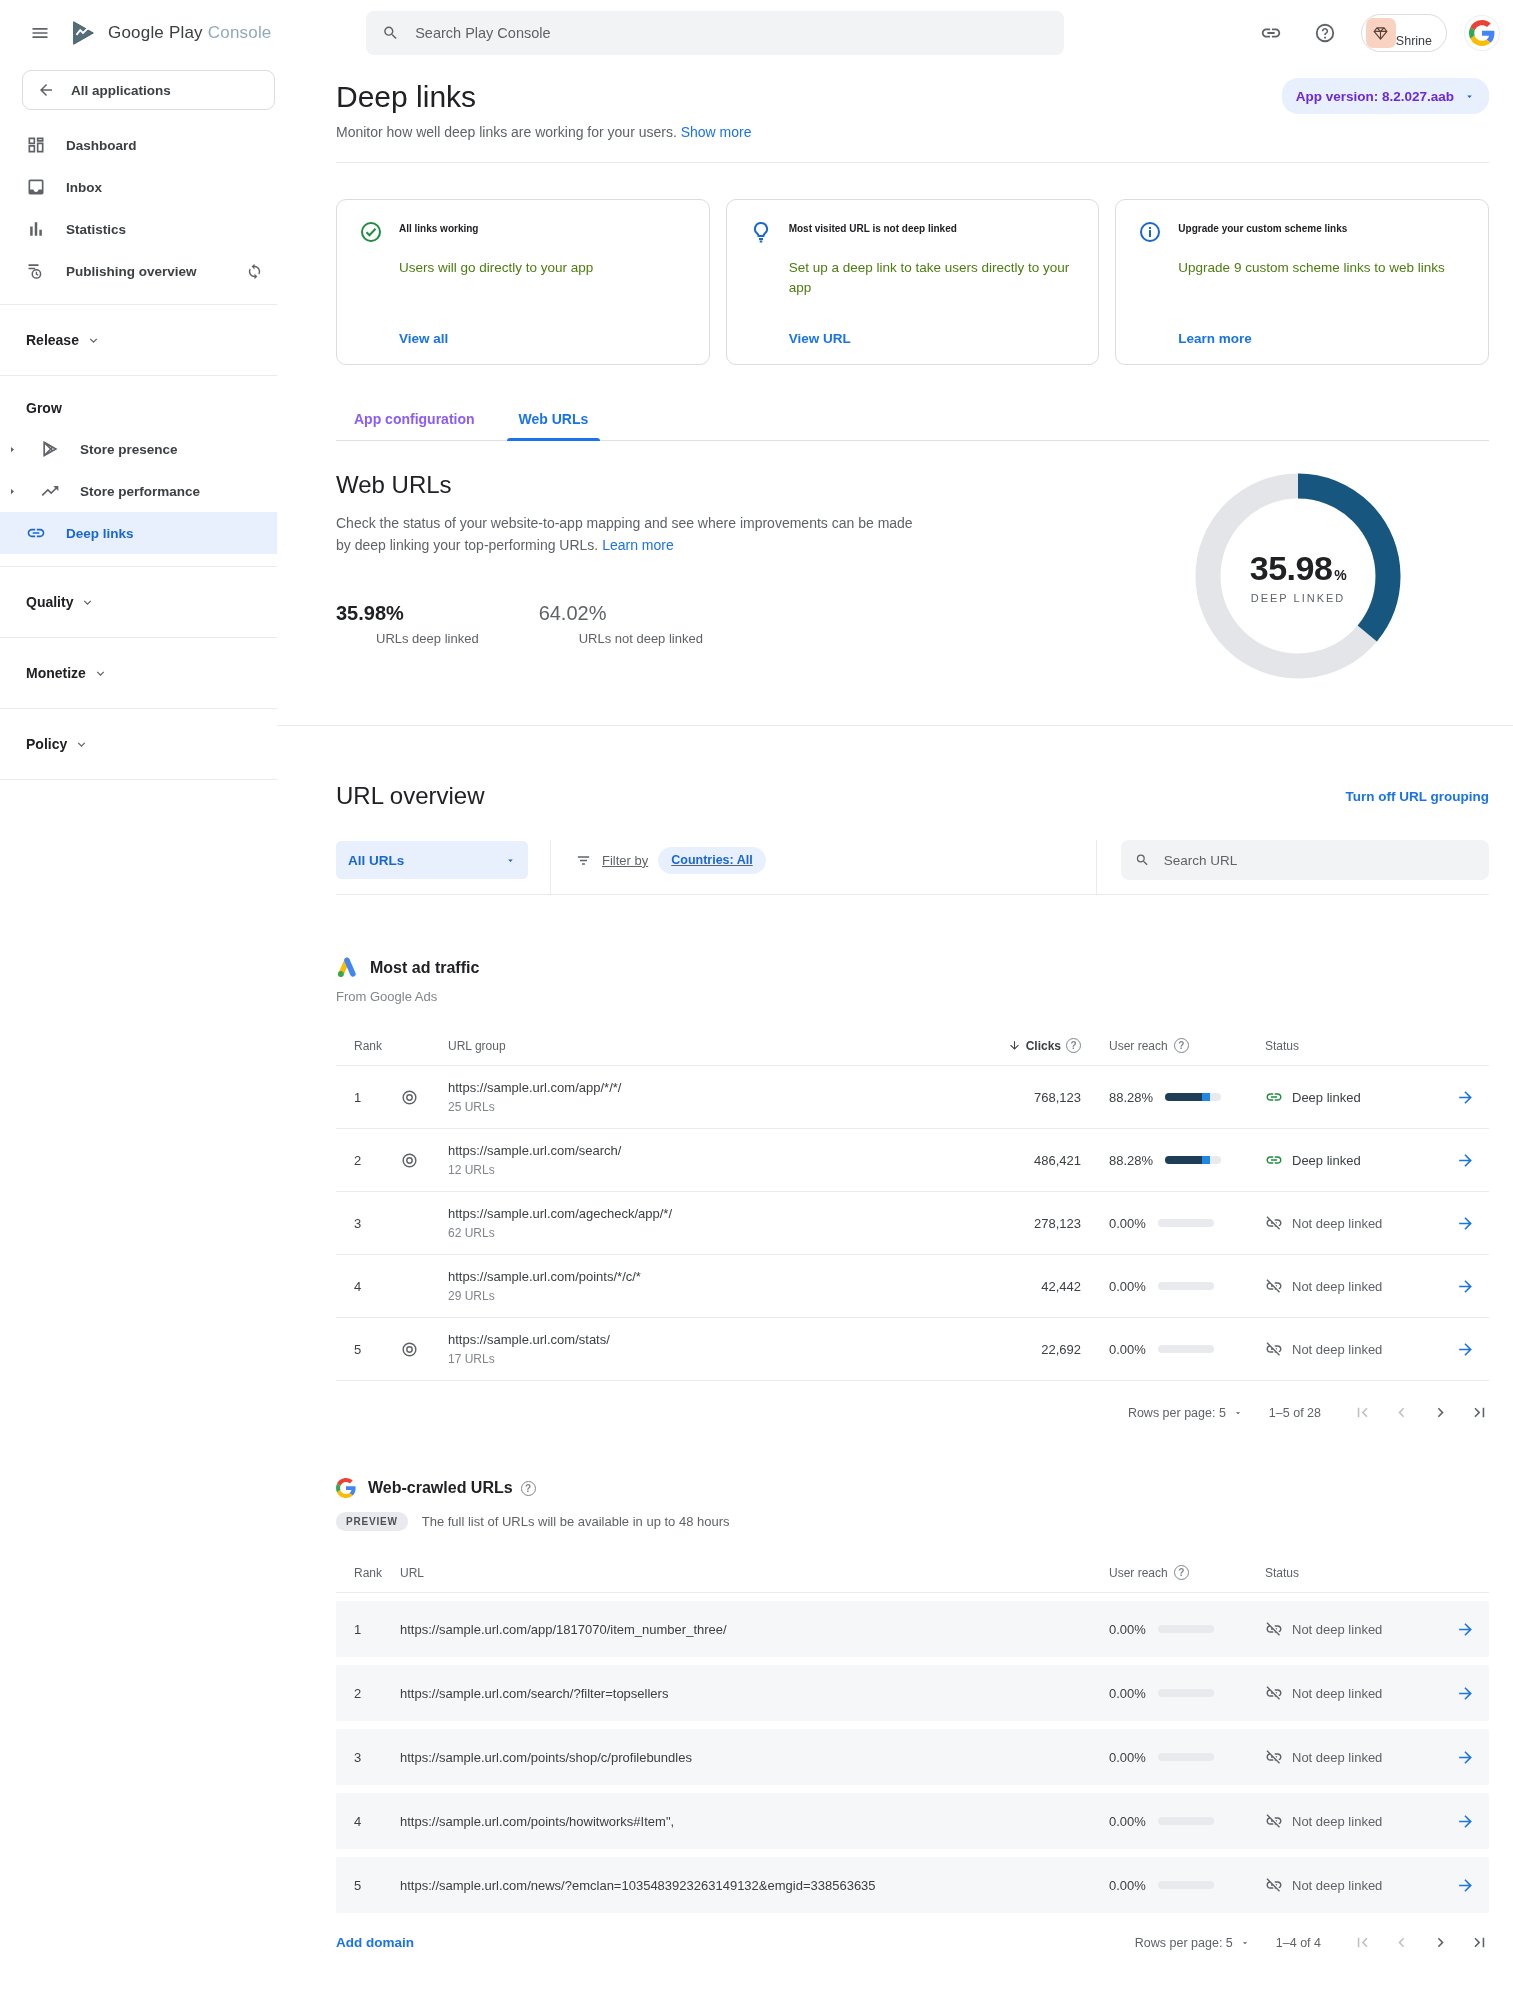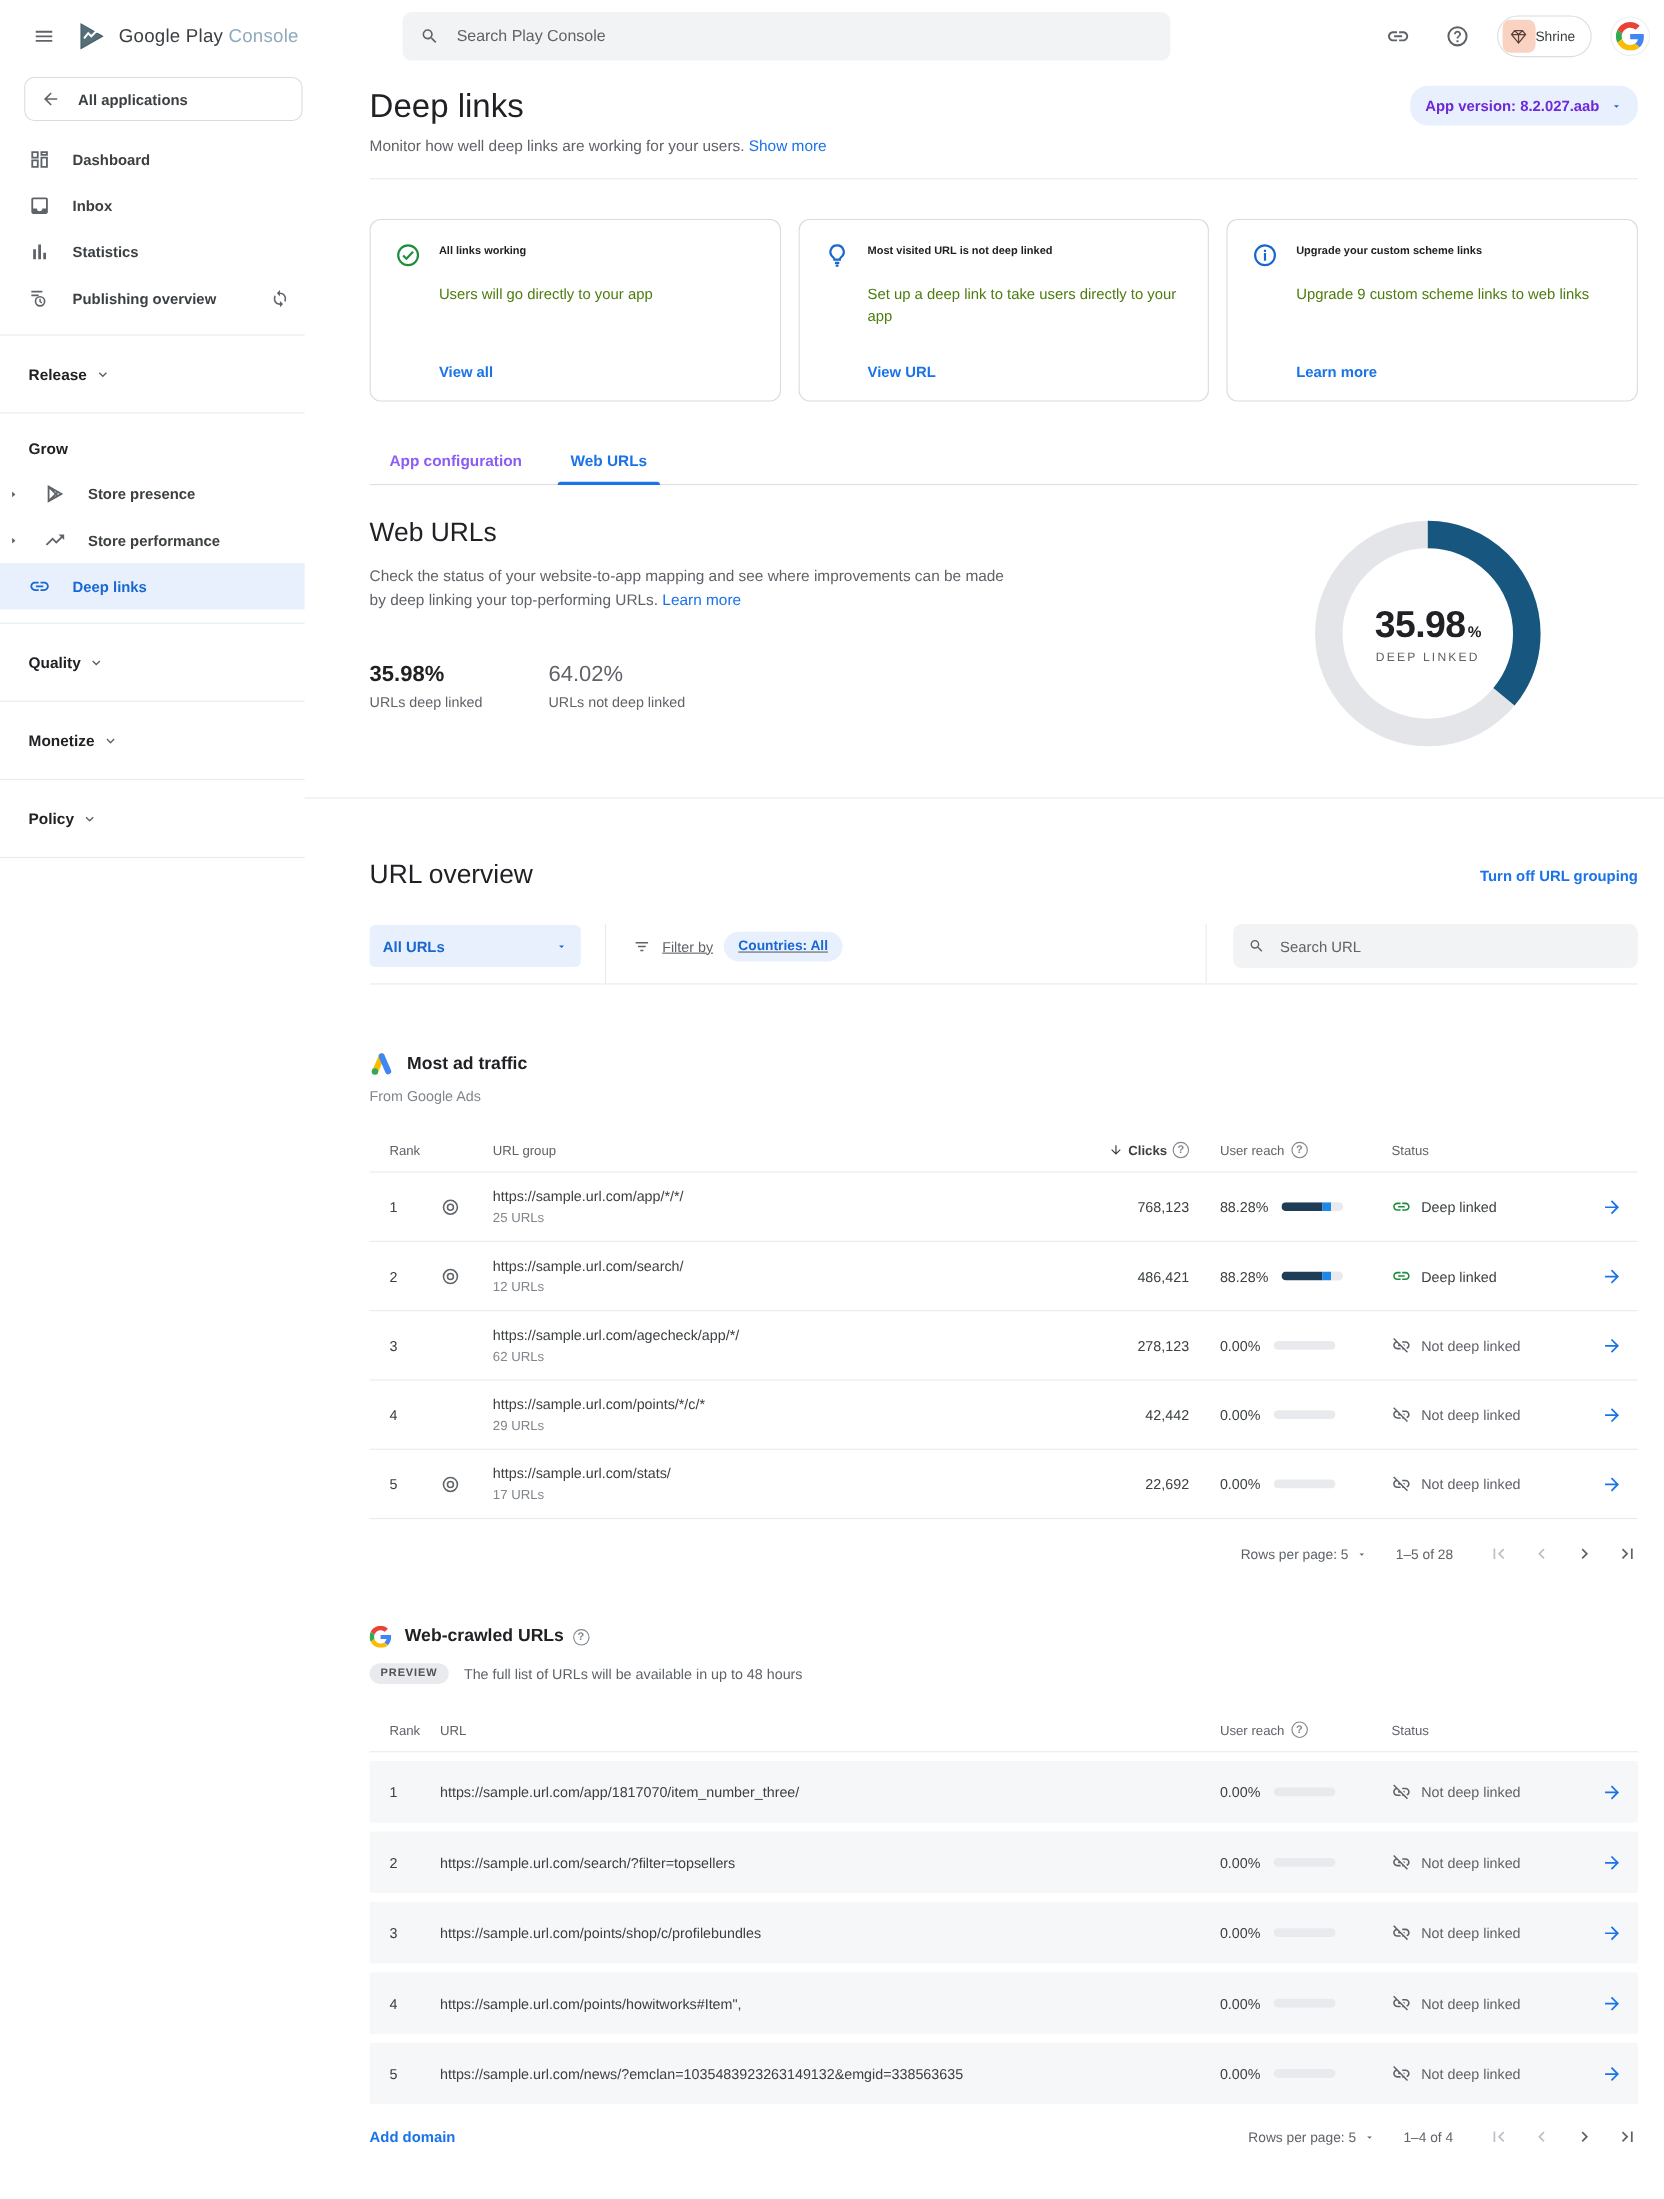--- a/index.html
+++ b/index.html
@@ -20,21 +20,21 @@
   .brand-text { font-size:17px; letter-spacing:.2px; }
   .brand-text .b1 { color:#3c4043; }
   .brand-text .b2 { color:#8faabb; }
   .top-search { margin-left:48px; width:698px; height:44px; background:#f1f3f4; border-radius:8px;
     display:flex; align-items:center; padding:0 16px; gap:14px; }
   .top-search input { border:0; background:transparent; outline:none; font-size:14.5px; color:#3c4043; width:100%;
     font-family:inherit; }
   .top-search input::placeholder { color:#5f6368; }
   .topicons { margin-left:auto; display:flex; align-items:center; gap:18px; }
   .iconbtn { width:36px; height:36px; display:flex; align-items:center; justify-content:center; cursor:pointer; }
-  .account-chip { display:flex; align-items:center; border:1px solid #dadce0; border-radius:20px;
+  .account-chip { display:flex; align-items:flex-end; border:1px solid #dadce0; border-radius:20px;
     padding:3px 14px 3px 4px; height:38px; cursor:pointer; background:#fff; }
   .app-ic { width:30px; height:30px; border-radius:7px; background:#fad2c2; display:flex; align-items:center; justify-content:center; }
   .account-chip span { font-size:12.5px; color:#3c4043; }
   .g-avatar { width:34px; height:34px; border-radius:50%; display:flex; align-items:center; justify-content:center;
     box-shadow:0 0 0 1px #eceff1; cursor:pointer; }
 
   
   .shell { display:flex; align-items:flex-start; }
   .sidebar { width:277px; flex:0 0 277px; padding-top:2px; }
   .back-btn { margin:2px 0 14px 22px; width:253px; height:40px; border:1px solid #dadce0; border-radius:9px;
@@ -77,21 +77,21 @@
     background:#1a73e8; border-radius:3px 3px 0 0; }
 
   
   .weburls { display:flex; margin-top:30px; }
   .wu-left { max-width:640px; }
   h2.sec-title { font-size:24px; font-weight:400; margin:0; color:#202124; }
   .wu-desc { margin-top:14px; font-size:14px; color:#5f6368; line-height:1.55; max-width:590px; }
   .wu-stats { display:flex; gap:60px; margin-top:46px; }
   .stat-val { font-size:20px; font-weight:700; color:#202124; }
   .stat-val.dim { color:#5f6368; font-weight:400; }
-  .stat-lab { font-size:13px; color:#5f6368; margin-top:6px; }
+  .stat-lab { font-size:13px; color:#5f6368; margin-top:6px;margin-left:40px; }
   .donut-wrap { margin-left:auto; margin-right:86px; position:relative; width:210px; height:210px; }
   .donut-center { position:absolute; inset:0; display:flex; flex-direction:column; align-items:center; justify-content:center; }
   .donut-big { font-size:34px; font-weight:700; color:#202124; letter-spacing:-.5px; }
   .donut-big i { font-style:normal; font-size:14px; font-weight:700; margin-left:2px; }
   .donut-cap { font-size:11px; color:#5f6368; letter-spacing:2px; margin-top:4px; }
 
   .section-divider { border:0; border-top:1px solid #e8eaed; margin:44px -24px 0 -59px; }
 
   
   .uo-head { display:flex; align-items:center; margin-top:56px; }

